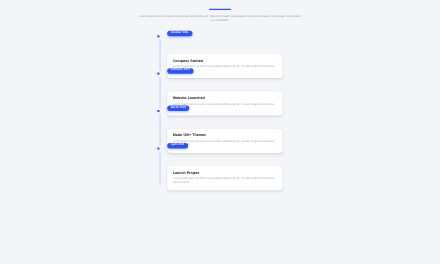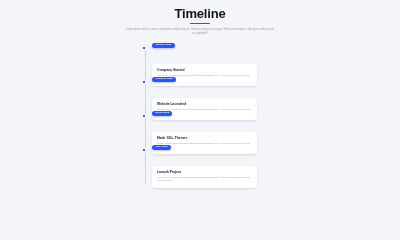--- a/index.html
+++ b/index.html
@@ -141,21 +141,20 @@
     color:#a0a6b3;
     letter-spacing:0.01px;
   }
 </style>
 </head>
 <body>
 
 <div id="page">
 
   <div class="header">
-    <div class="page-title">Timeline</div>
     <div class="title-underline"></div>
     <div class="subtitle">Lorem ipsum dolor sit amet consectetur adipisicing elit. Delectus magni eius eaque! Pariatur numquam, odio quasi nobis ipsum ex cupiditate?</div>
   </div>
 
   <div class="timeline">
     <div class="rail"></div>
 
     <div class="entry">
       <div class="node"></div>
       <div class="entry-content">

